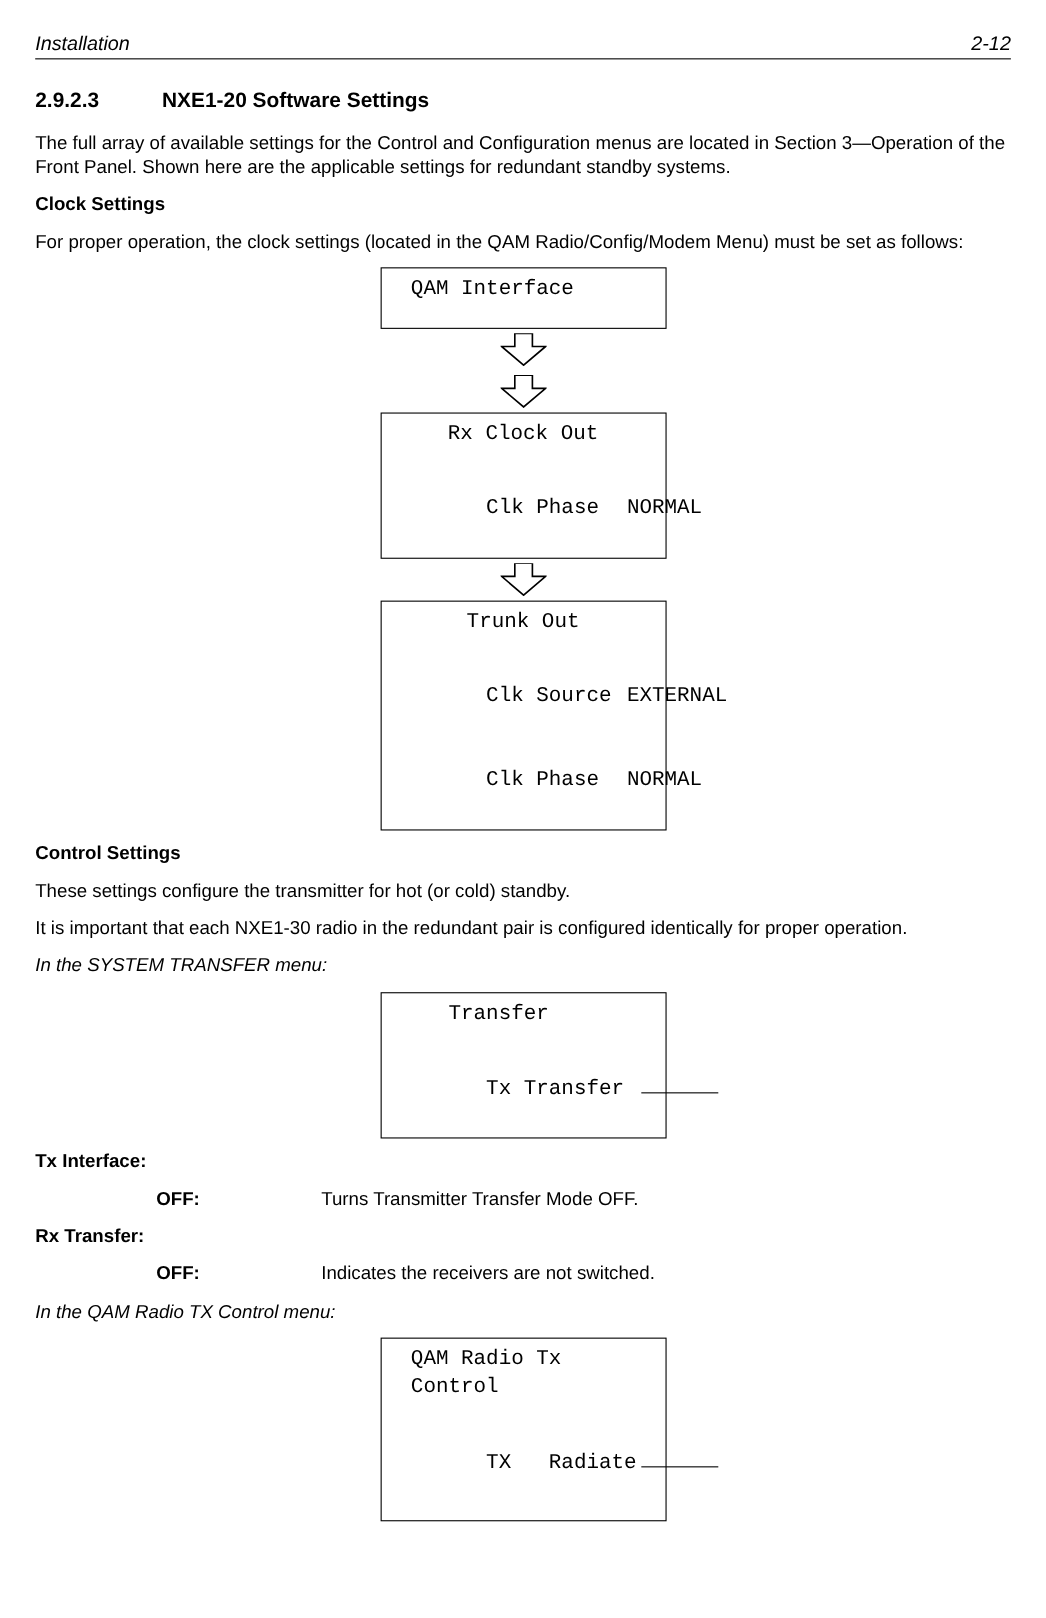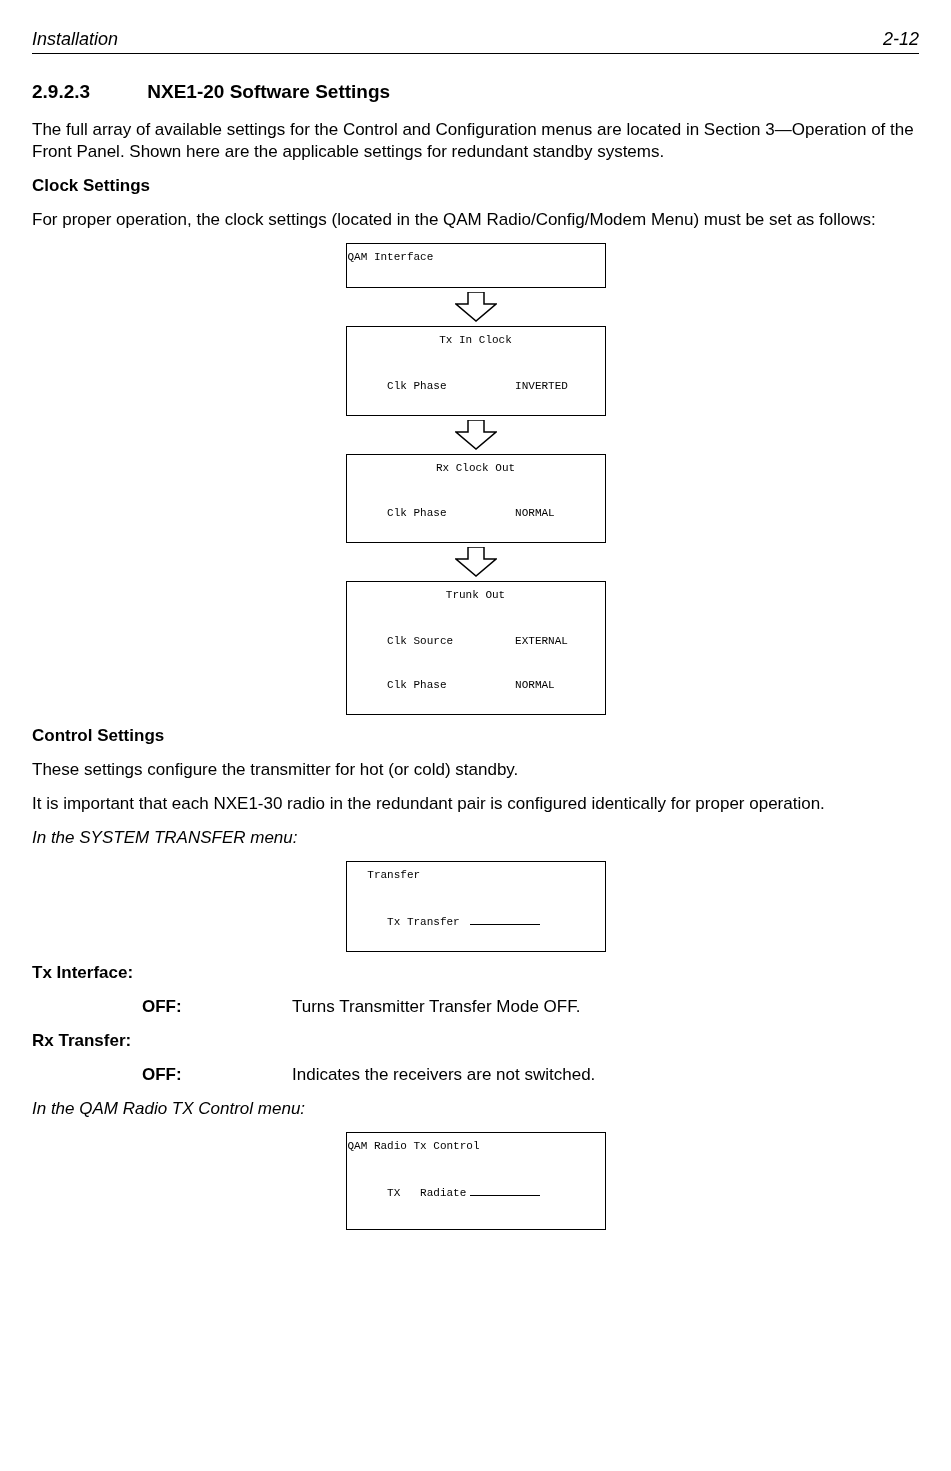--- a/index.html
+++ b/index.html
@@ -38,22 +38,22 @@
 
   .menu-col {
     display: flex;
     flex-direction: column;
     align-items: center;
     margin: 4px 0 10px 0;
   }
   .menu-box {
     border: 1.5px solid #000;
     font-family: "Courier New", Courier, monospace;
-    font-size: 11px;
-    padding: 6px 1px;
+    font-size: 19px;
+    padding: 6px 27px;
     width: 260px;
     box-sizing: border-box;
     line-height: 1.35;
   }
   .menu-title { margin-bottom: 16px; white-space: pre; }
   .menu-title-top { margin-bottom: 16px; }
   .menu-title-center { text-align: center; margin-bottom: 16px; }
   .menu-row { white-space: pre; }
   .menu-row .label { display: inline-block; width: 128px; }
   .menu-row .val { }
@@ -108,26 +108,20 @@
   <div class="menu-box">
     <div class="menu-title-top">QAM Interface</div>
   </div>
 
   <div class="down-arrow">
     <svg width="42" height="30" viewBox="0 0 42 30">
         <path d="M13 0 H29 V12 H41 L21 29 L1 12 H13 Z" fill="#fff" stroke="#000" stroke-width="1.5"></path>
       </svg>
   </div>
 
-  <div class="menu-box">
-    <div class="menu-title-center">Tx In Clock</div>
-    <div class="menu-row">
-      <span class="label">Clk Phase</span><span class="val">INVERTED</span>
-    </div>
-  </div>
 
   <div class="down-arrow">
     <svg width="42" height="30" viewBox="0 0 42 30">
         <path d="M13 0 H29 V12 H41 L21 29 L1 12 H13 Z" fill="#fff" stroke="#000" stroke-width="1.5"></path>
       </svg>
   </div>
 
   <div class="menu-box">
     <div class="menu-title-center">Rx Clock Out</div>
     <div class="menu-row">

